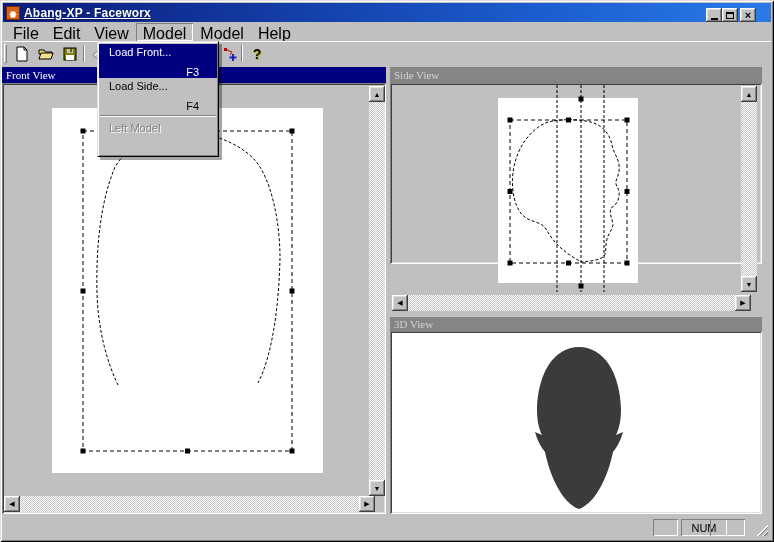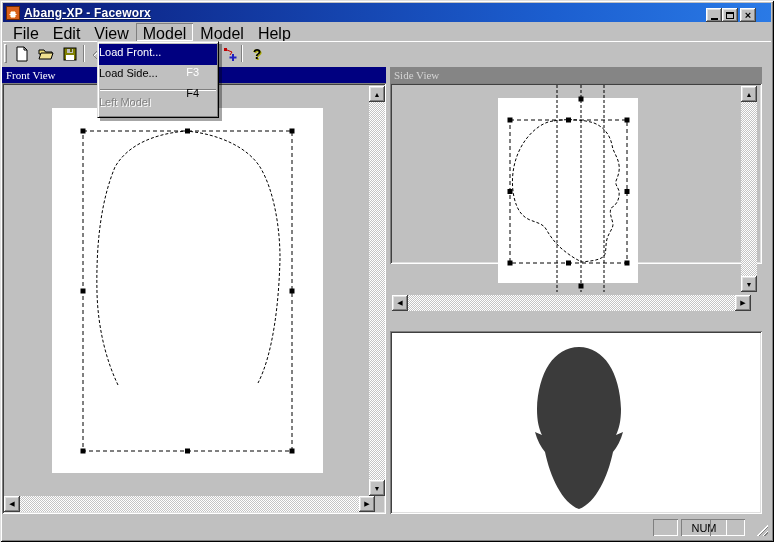--- a/index.html
+++ b/index.html
@@ -71,22 +71,22 @@
   .scell { position:absolute; top:3px; height:17px;
     box-shadow: inset 1px 1px 0 #808080, inset -1px -1px 0 #fff;
     font-size:11px; display:flex; align-items:center; justify-content:center; color:#000; }
   .sizegrip { position:absolute; right:3px; bottom:3px; width:13px; height:13px;
     background:repeating-linear-gradient(-45deg, transparent 0 2px, #808080 2px 3px, #fff 3px 4px);
     clip-path:polygon(100% 0, 100% 100%, 0 100%); }
   
   .dropdown { left:97px; top:41px; width:122px; background:#c0c0c0; z-index:100;
     border:1px solid; border-color:#dfdfdf #000 #000 #dfdfdf; padding:2px 1px;
     box-shadow: inset 1px 1px 0 #fff, inset -1px -1px 0 #808080, 3px 3px 0 rgba(0,0,0,.35); }
-  .dmi { position:relative; height:21px; line-height:17px; font-size:11px; color:#000;
-    padding-left:0; }
+  .dmi { position:relative; height:34px; line-height:17px; font-size:11px; color:#000;
+    padding-left:10px; }
   .dmi .short { position:absolute; right:18px; top:0;margin-top:20px; }
   .dmi.hl { background:#000080; color:#fff; }
   .dmi.disabled { color:#808080; text-shadow:1px 1px 0 #fff; }
   .dsep { height:0; border-top:1px solid #808080; border-bottom:1px solid #fff; margin:3px 1px; }
 </style>
 </head>
 <body>
 
 <div class="window">
 
@@ -241,20 +241,23 @@
           </div>
         <div class="track"></div>
         <div class="sbtn">
             <span>▶</span>
           </div>
       </div>
     </div>
   </div>
 
   <div class="abs panel" style="left:390px; top:317px; width:372px; height:197px">
+    <div class="pcap inactive" style="height:14px; line-height:14px">
+      <span>3D View</span>
+    </div>
     <div class="pcontent" style="top:14px">
       <div class="canvas" style="left:2px; top:2px; width:368px; height:179px">
         <svg width="368" height="179">
           <path d="M187,14 C162,14 146,40 145,76 C145,88 147,96 150,102 L143,99 C145,107 149,114 153,119 C158,143 170,170 187,176 C204,170 216,143 221,119 C225,114 229,107 231,99 L224,102 C227,96 229,88 229,76 C228,40 212,14 187,14 Z" fill="#3b3b3b"></path>
         </svg>
       </div>
     </div>
   </div>
 
   <div class="abs statusbar">

